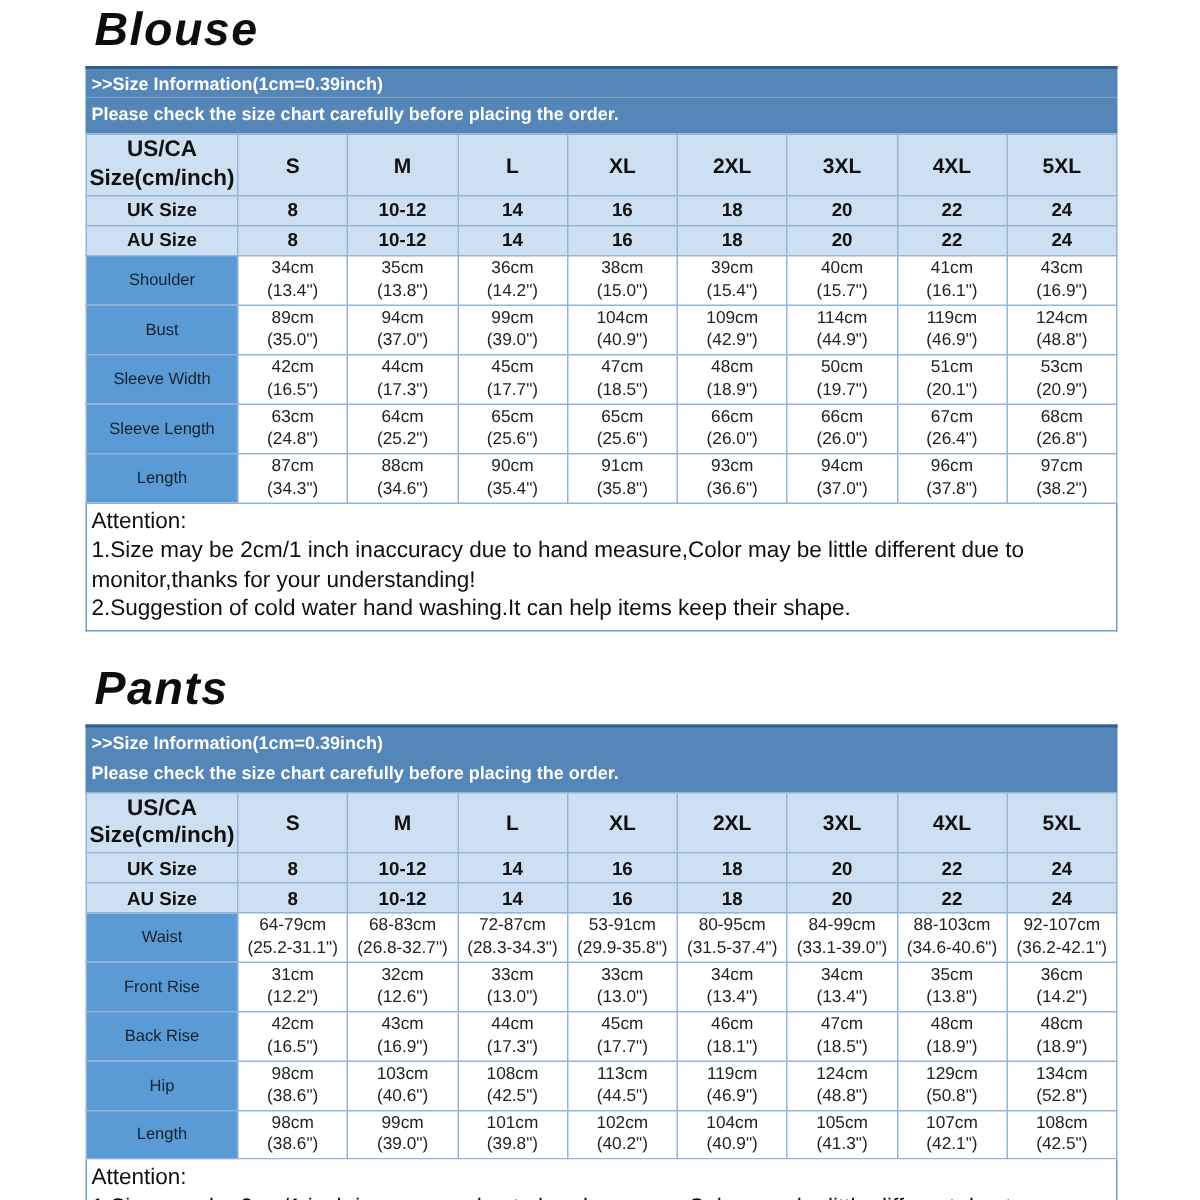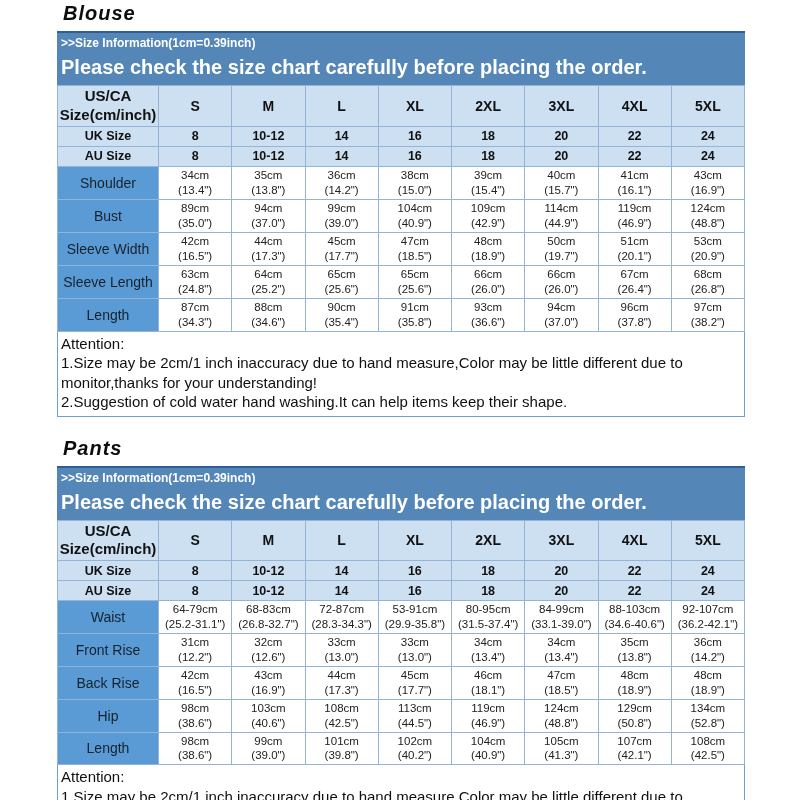--- a/index.html
+++ b/index.html
@@ -3,33 +3,33 @@
 <meta charset="utf-8">
 <style>
   html,body{margin:0;padding:0;background:#ffffff;}
   body{
     width:800px;height:800px;overflow:hidden;
     font-family:"Liberation Sans","DejaVu Sans",sans-serif;
     color:#1a1a1a;
   }
   .page{width:688px;margin:0 0 0 57px;padding-top:2px;}
   .section-title{
-    font-style:italic;font-weight:600;font-size:20px;
+    font-style:italic;font-weight:600;font-size:31px;
     letter-spacing:1px;color:#0d0d0d;
     margin:0 0 6px 6px;
   }
   .section-2 .section-title{margin-top:20px;}
   .bar1{
     background:#5486b8;border-top:2px solid #2e5e94;
     color:#ffffff;font-weight:bold;font-size:12px;
     padding:3px 6px 2px 4px;
   }
   .bar2{
     background:#5486b8;
-    color:#ffffff;font-weight:bold;font-size:20px;
+    color:#ffffff;font-weight:bold;font-size:12px;
     padding:4px 6px 6px 4px;
   }
   table.size-table{
     width:100%;border-collapse:collapse;table-layout:fixed;
     border:1px solid #4f81bd;
   }
   table.size-table col.c-label{width:101px;}
   table.size-table td,table.size-table th{
     border:1px solid #95b3d7;
     text-align:center;vertical-align:middle;
@@ -41,21 +41,21 @@
   }
   th.size-head{
     background:#cde0f2;font-size:14px;font-weight:bold;color:#111;
   }
   .uk-au-row td{
     background:#cde0f2;font-size:12.5px;font-weight:bold;color:#111;
     height:17px;
   }
   .uk-au-row td.row-head{font-size:12.5px;}
   td.measure-label{
-    background:#5b9bd5;color:#15222e;font-size:14px;font-weight:normal;
+    background:#5b9bd5;color:#15222e;font-size:11px;font-weight:normal;
     border-color:#e9f2fb;
     margin-left:12px;
   }
   tr.measure-row td.val{
     background:#ffffff;font-size:11.5px;color:#222;line-height:1.3;
   }
   .sec-blouse tr.measure-row{height:33px;}
   .sec-pants tr.measure-row{height:30px;}
   .attention{
     border:1px solid #6f9fd0;border-top:none;

